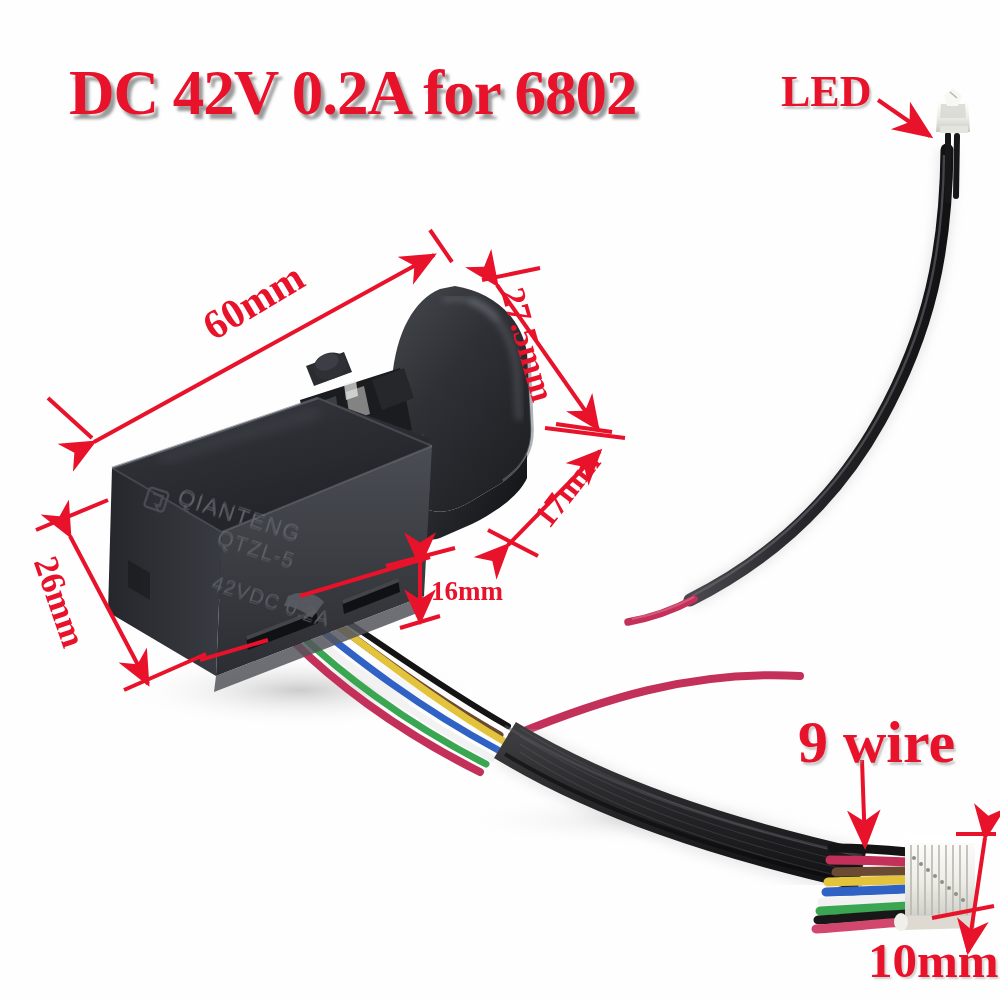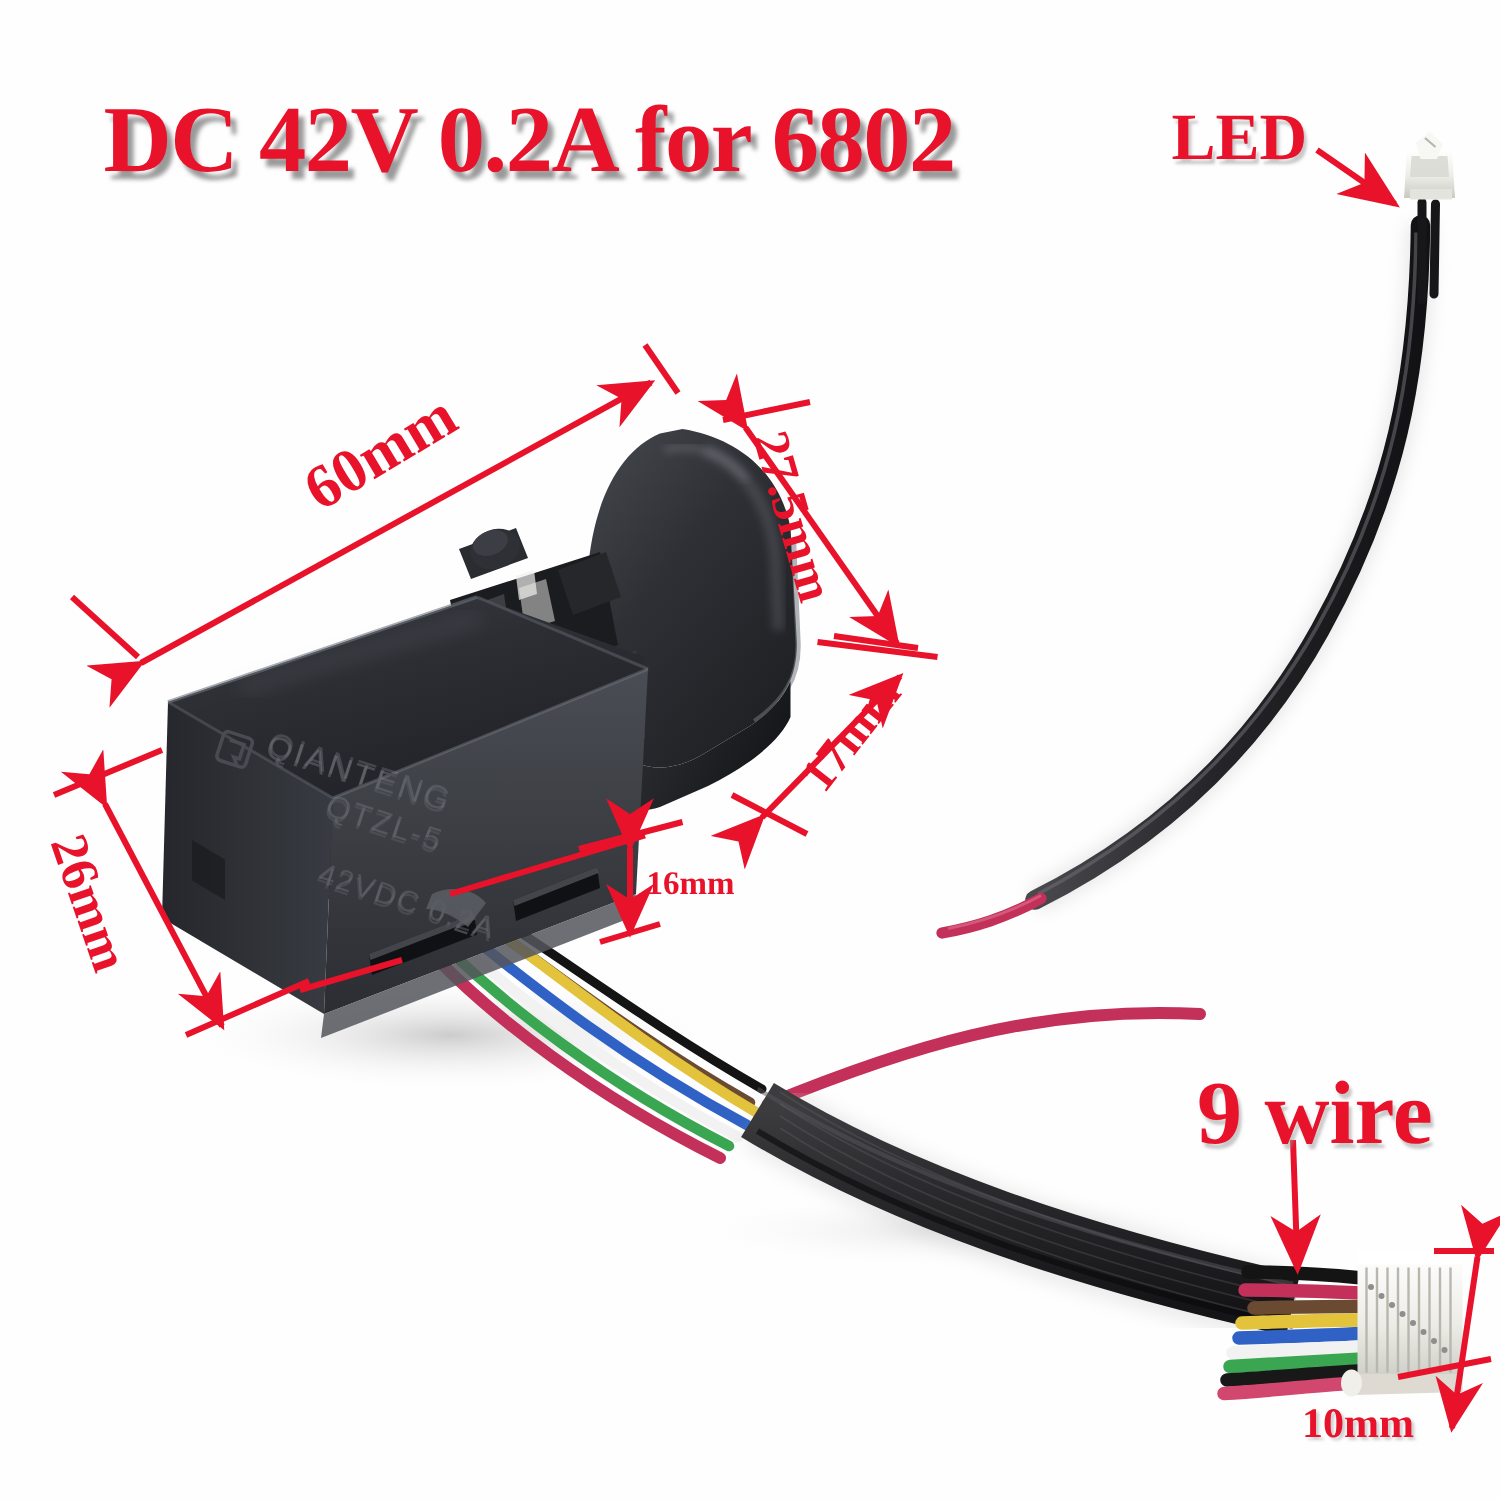--- a/index.html
+++ b/index.html
@@ -5,26 +5,26 @@
   html,body{margin:0;padding:0;background:#fff;}
   body{width:1000px;height:1000px;overflow:hidden;font-family:"Liberation Serif",serif;}
   #stage{position:relative;width:1000px;height:1000px;background:#fefefe;overflow:hidden;}
 
   
   .anno{position:absolute;color:#e8122a;font-family:"Liberation Serif",serif;font-weight:bold;white-space:nowrap;line-height:1;}
   #title{left:58px;top:62px;font-size:63px;letter-spacing:-1px;
          text-shadow:4px 5px 3px rgba(120,120,120,.75);margin-left:11px;}
   #lbl-led{left:781px;top:70px;font-size:44px;text-shadow:2px 3px 2px rgba(150,150,150,.5);font-family:Liberation Serif, serif;}
   #lbl-9wire{left:798px;top:712px;font-size:60px;text-shadow:2px 3px 2px rgba(150,150,150,.5);}
-  #lbl-10mm{left:868px;top:936px;font-size:28px;text-shadow:2px 2px 2px rgba(150,150,150,.45);}
+  #lbl-10mm{left:868px;top:936px;font-size:49px;text-shadow:2px 2px 2px rgba(150,150,150,.45);}
   #lbl-60{left:196px;top:312px;font-size:41px;transform:rotate(-31deg);transform-origin:0 0;}
   #lbl-275{left:528px;top:284px;font-size:34px;transform:rotate(74deg);transform-origin:0 0;}
   #lbl-17{left:528px;top:513px;font-size:32px;transform:rotate(-52deg);transform-origin:0 0;}
   #lbl-26{left:61px;top:552px;font-size:35px;transform:rotate(71deg);transform-origin:0 0;}
-  #lbl-16{left:431px;top:578px;font-size:22px;}
+  #lbl-16{left:431px;top:578px;font-size:27px;}
 
   svg.layer{position:absolute;left:0;top:0;width:1000px;height:1000px;}
   #photo{pointer-events:none;}
   #annos{pointer-events:none;}
 </style>
 </head>
 <body>
 
 <div id="stage">
 

